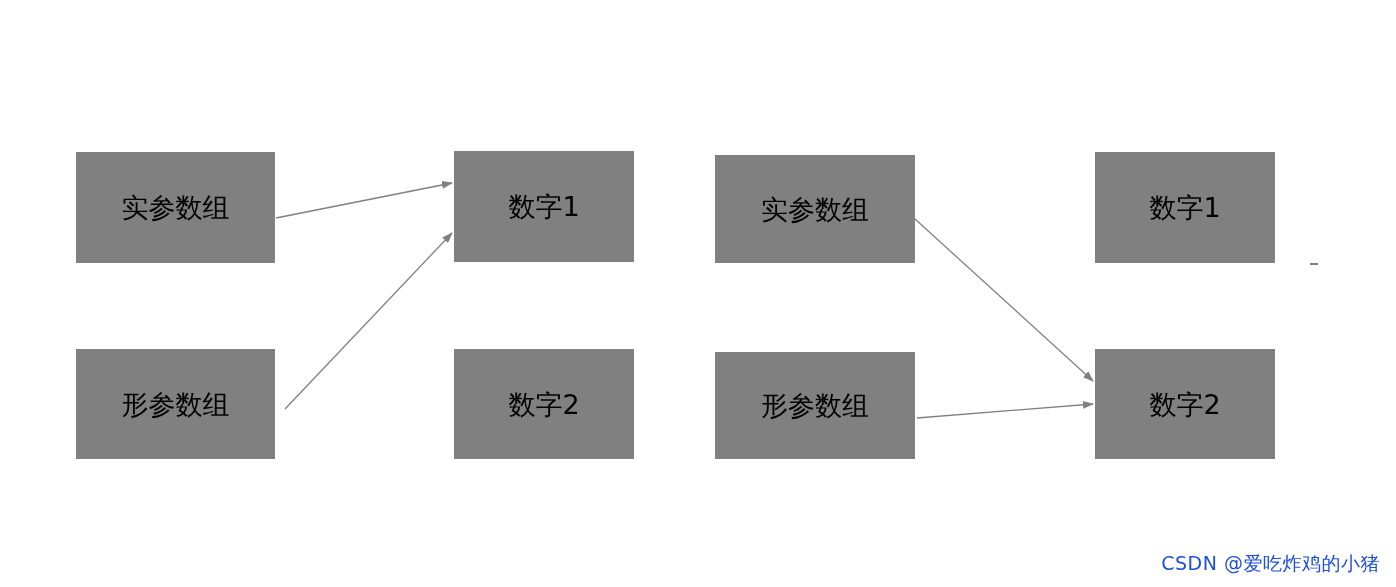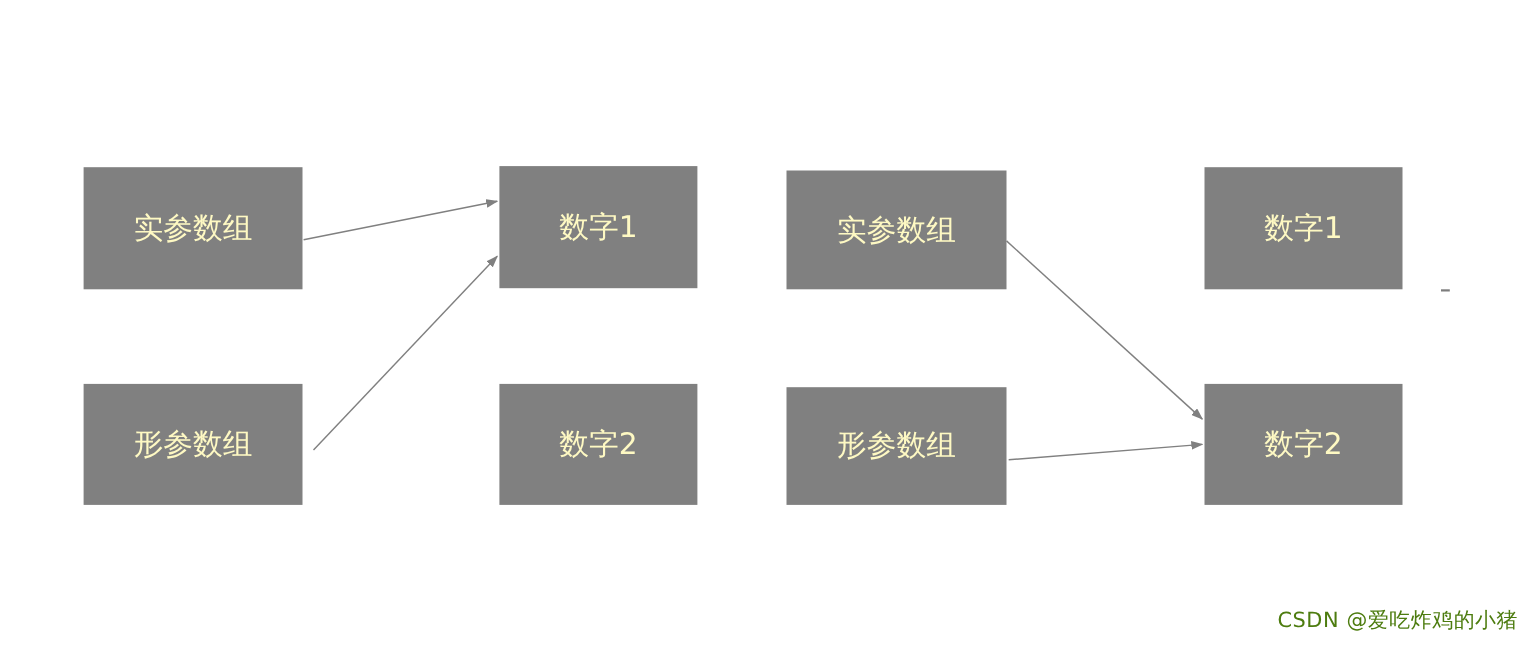--- a/index.html
+++ b/index.html
@@ -27,35 +27,35 @@
     font-size: 27px;
     line-height: 1;
     letter-spacing: 0px;
     box-sizing: border-box;
     font-family: "DejaVu Sans", "Liberation Sans", sans-serif;
     white-space: nowrap;
   }
   .node-label {
     display: block;
     font-size: 27px;
-    color: #fef9c3;
+    color: #000000;
   }
   #edge-layer {
     position: absolute;
     left: 0;
     top: 0;
     width: 1396px;
     height: 587px;
     pointer-events: none;
   }
   .watermark {
     position: absolute;
     right: 16px;
     bottom: 10px;
-    color: #4d7c0f;
+    color: #1d4ed8;
     font-size: 19px;
     font-family: "DejaVu Sans", "Liberation Sans", sans-serif;
     white-space: nowrap;
     letter-spacing: 0.5px;
   }
   .stray-dash {
     position: absolute;
     left: 1310px;
     top: 263px;
     width: 8px;

